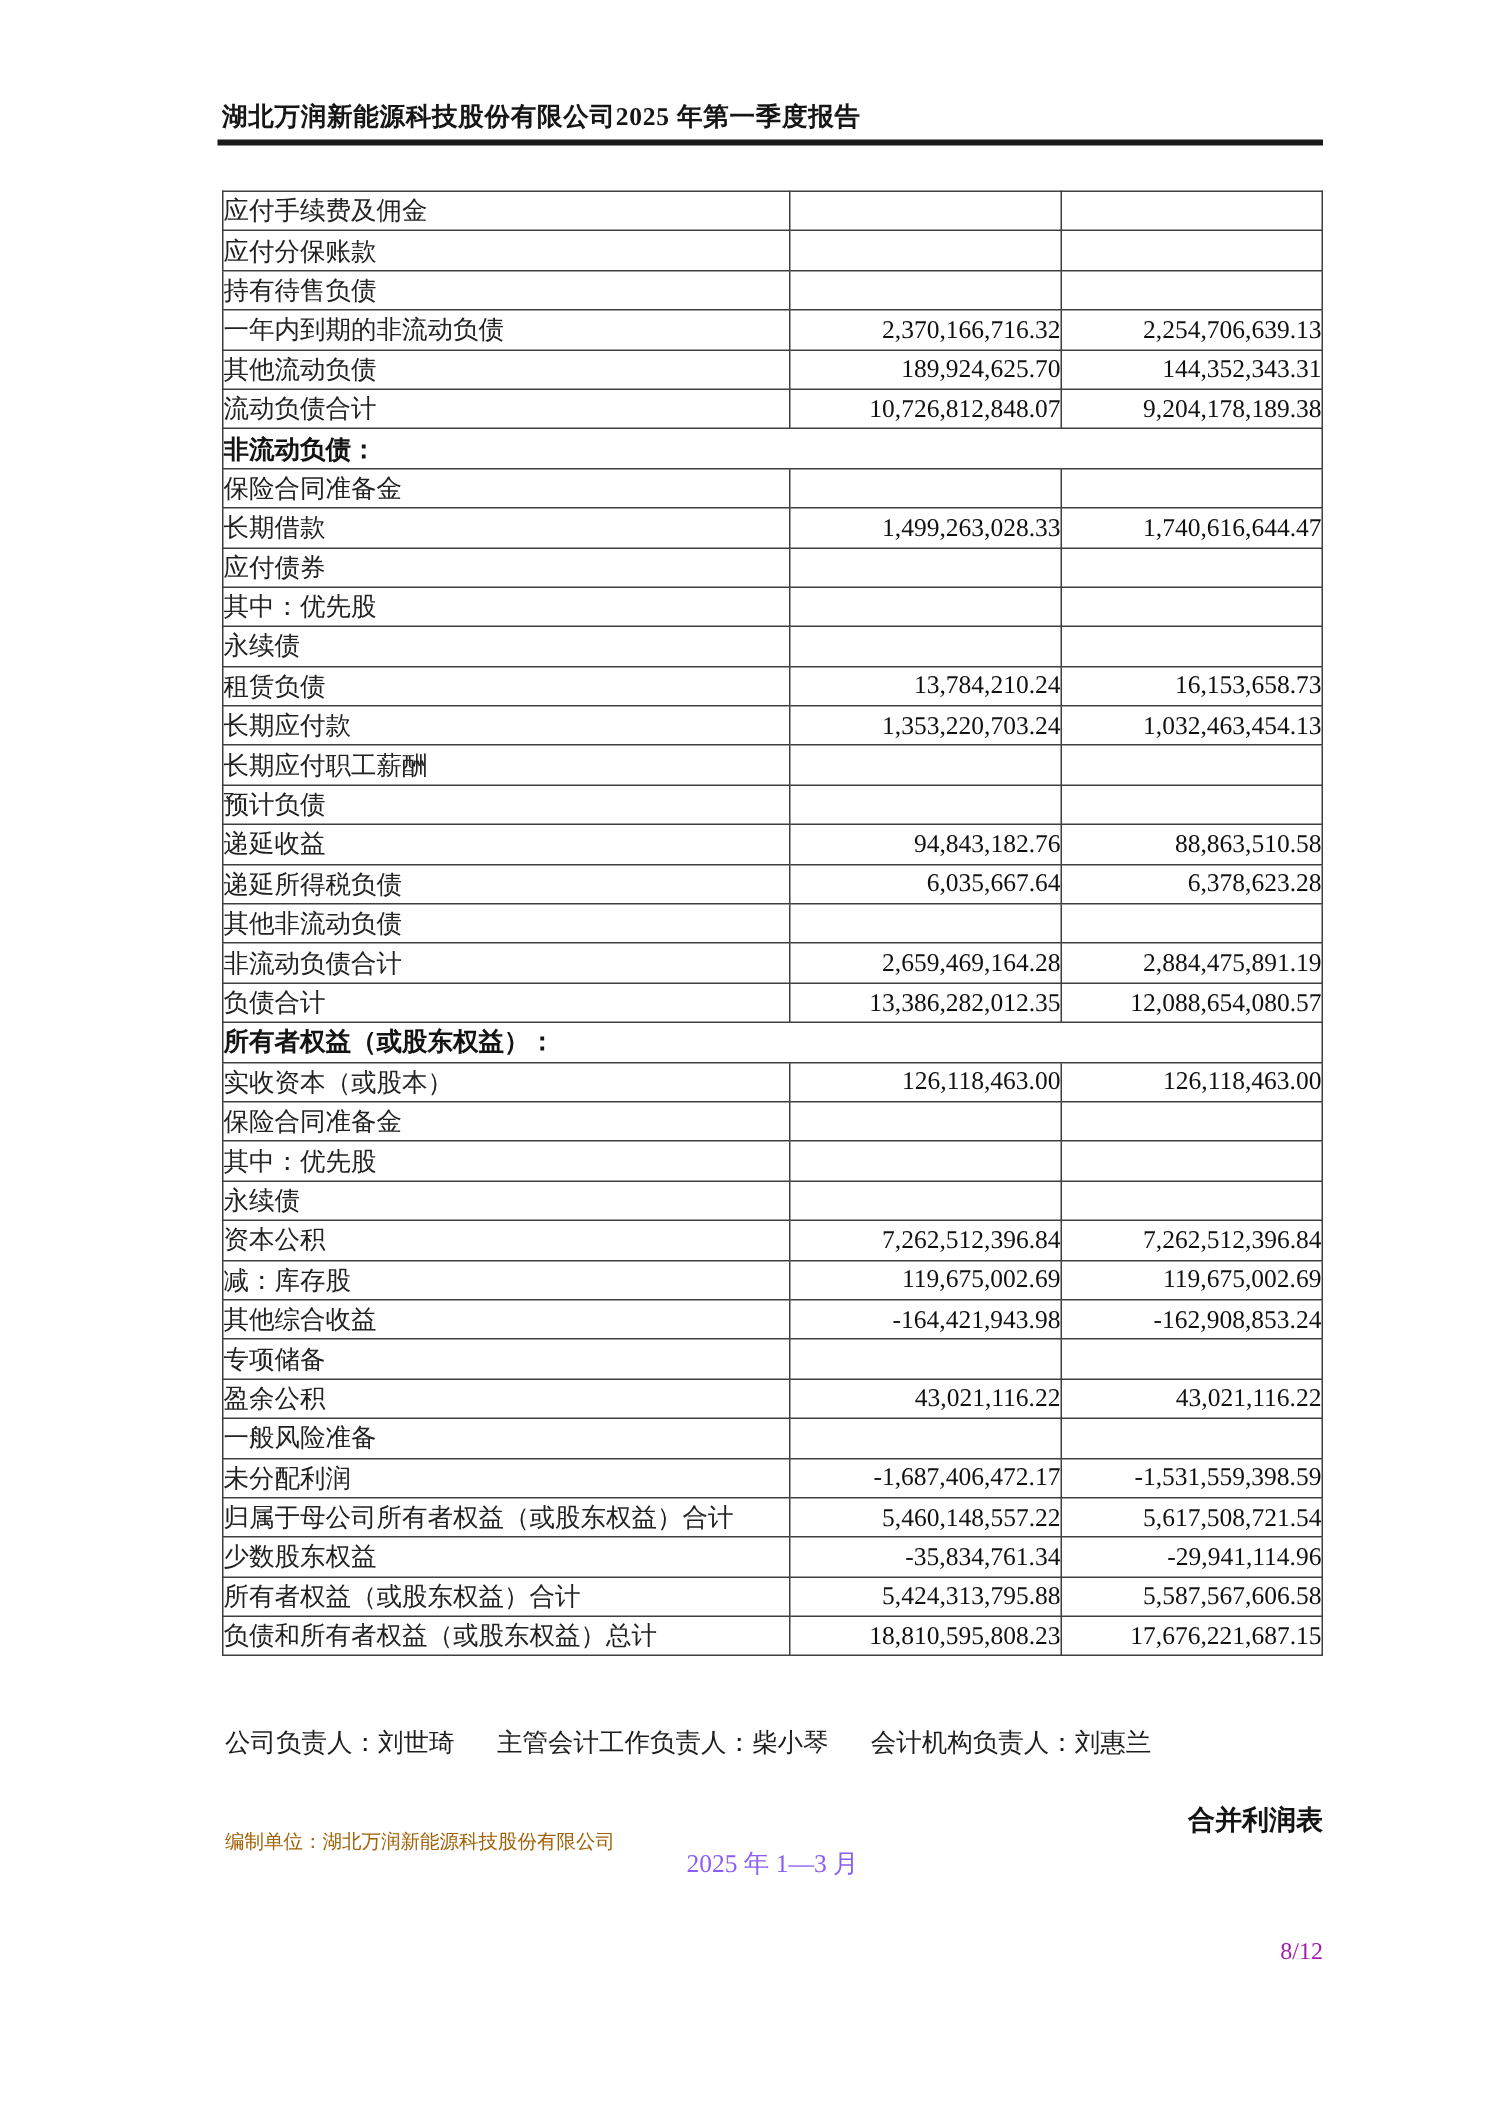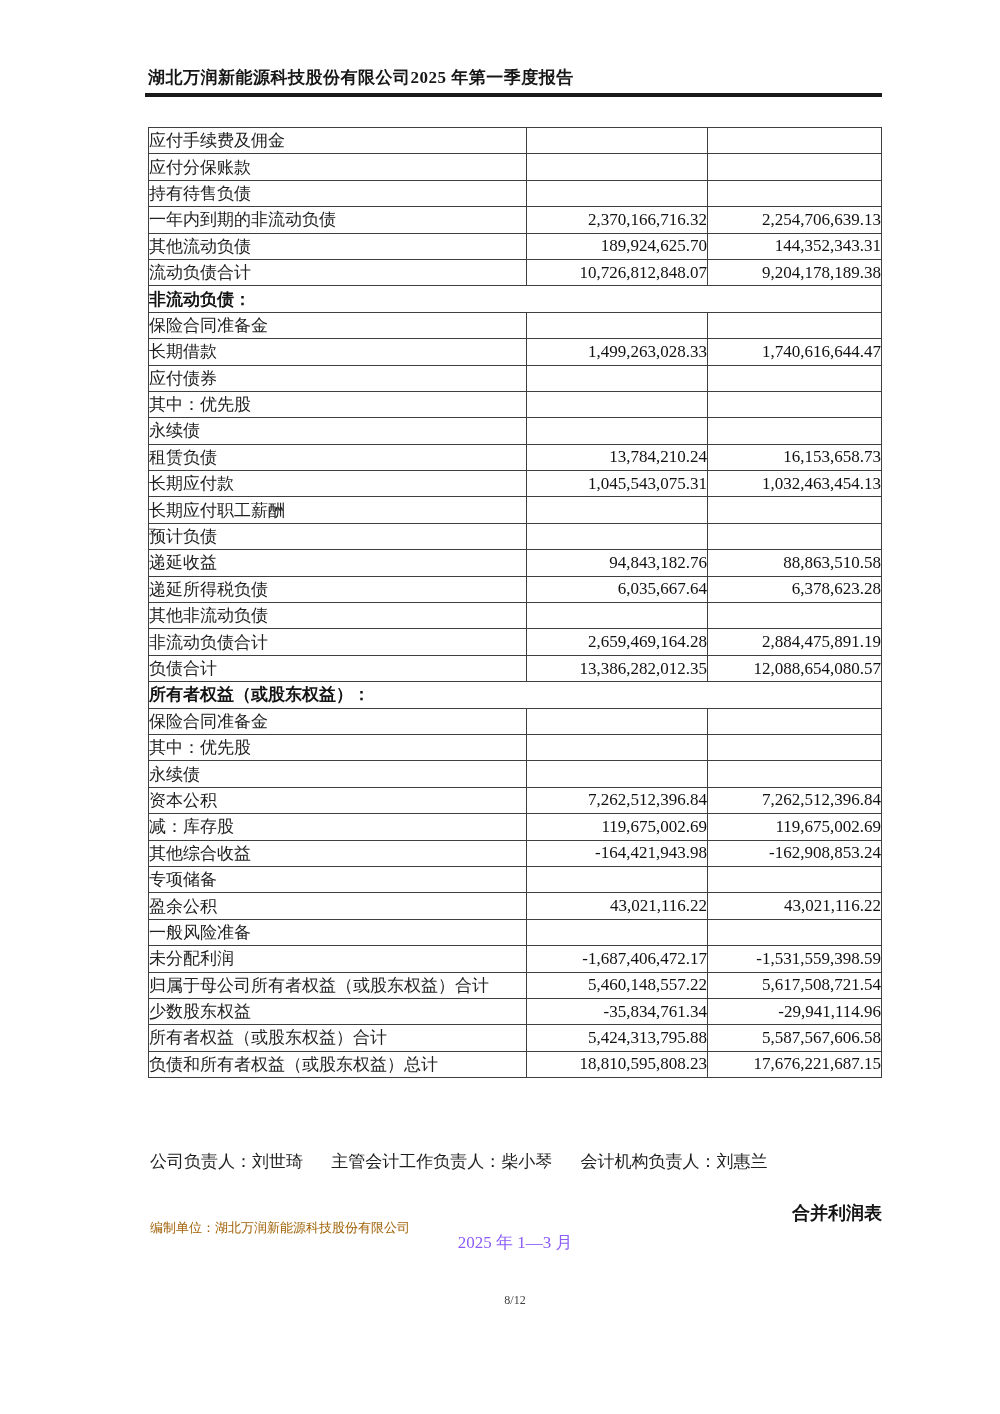--- a/index.html
+++ b/index.html
@@ -55,21 +55,21 @@
   .is-period {
     position: absolute; top: 1231px; left: 148px; width: 734px;
     text-align: center; font-size: 17px; color: #8b5cf6;
   }
   .is-prepared {
     position: absolute; top: 1219px; left: 150px; width: 733px;
     font-size: 13px; color: #a16207;
   }
   .page-number {
     position: absolute; top: 1293px; left: 148px; width: 734px;
-    text-align: center; font-size: 12px; color: #404040;
+    text-align: right; font-size: 16px; color: #a21caf;
   }
 </style>
 </head>
 <body>
 
 <div class="doc-header-title">湖北万润新能源科技股份有限公司2025 年第一季度报告</div>
 
 <div class="header-rule"></div>
 
 <table class="bs-table">
@@ -137,21 +137,21 @@
         <td class="cell-value"></td>
         <td class="cell-value"></td>
       </tr>
       <tr>
         <td class="cell-label ind-1">租赁负债</td>
         <td class="cell-value">13,784,210.24</td>
         <td class="cell-value">16,153,658.73</td>
       </tr>
       <tr>
         <td class="cell-label ind-1">长期应付款</td>
-        <td class="cell-value">1,045,543,075.31</td>
+        <td class="cell-value">1,353,220,703.24</td>
         <td class="cell-value">1,032,463,454.13</td>
       </tr>
       <tr>
         <td class="cell-label ind-1">长期应付职工薪酬</td>
         <td class="cell-value"></td>
         <td class="cell-value"></td>
       </tr>
       <tr>
         <td class="cell-label ind-1">预计负债</td>
         <td class="cell-value"></td>
@@ -177,20 +177,25 @@
         <td class="cell-value">2,659,469,164.28</td>
         <td class="cell-value">2,884,475,891.19</td>
       </tr>
       <tr>
         <td class="cell-label ind-4">负债合计</td>
         <td class="cell-value">13,386,282,012.35</td>
         <td class="cell-value">12,088,654,080.57</td>
       </tr>
       <tr>
         <td colspan="3" class="cell-label cell-section">所有者权益（或股东权益）：</td>
+      </tr>
+      <tr>
+        <td class="cell-label ind-1">实收资本（或股本）</td>
+        <td class="cell-value">126,118,463.00</td>
+        <td class="cell-value">126,118,463.00</td>
       </tr>
       <tr>
         <td class="cell-label ind-1">保险合同准备金</td>
         <td class="cell-value"></td>
         <td class="cell-value"></td>
       </tr>
       <tr>
         <td class="cell-label ind-1">其中：优先股</td>
         <td class="cell-value"></td>
         <td class="cell-value"></td>

